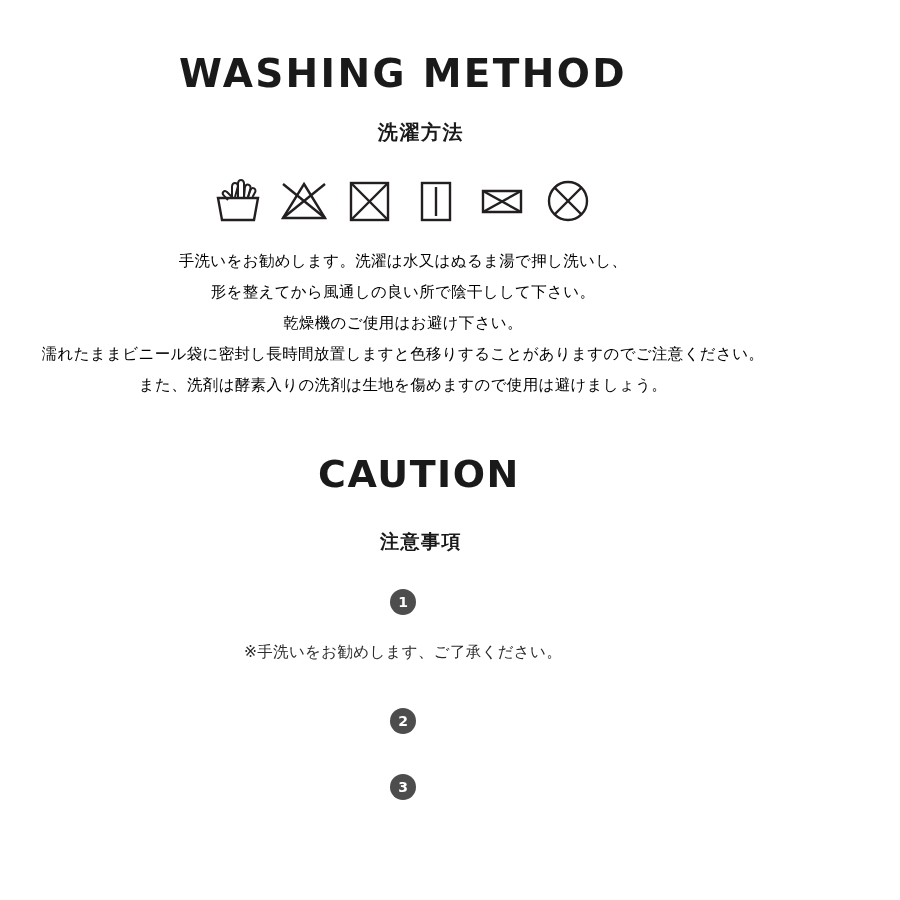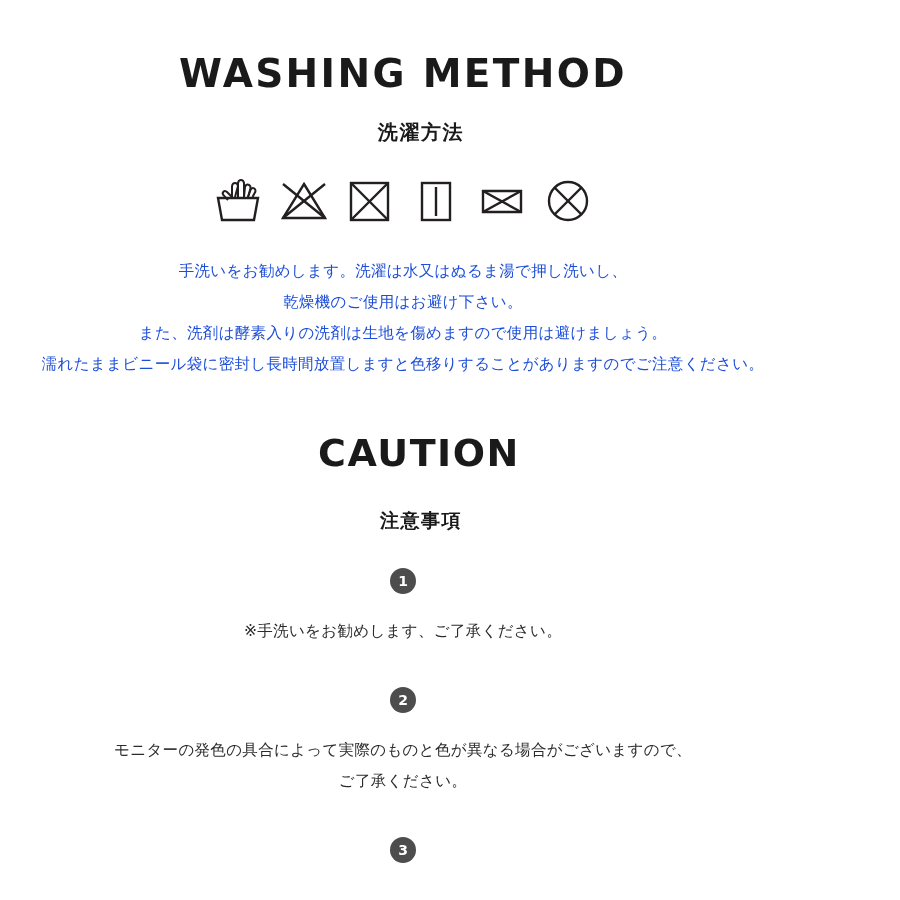--- a/index.html
+++ b/index.html
@@ -64,25 +64,25 @@
     display: flex;
     align-items: center;
     justify-content: center;
   }
   .symbol svg {
     display: block;
   }
 
   
   .wash-body {
-    margin-top: 28px;
+    margin-top: 18px;
     font-family: "DejaVu Sans", sans-serif;
     font-size: 15.5px;
     line-height: 2.0;
-    color: #1d4ed8;
+    color: #000000;
     letter-spacing: 0.02em;
   }
   .wash-body div {
     white-space: nowrap;
   }
 
   
   .caution-wrap {
     margin-top: 54px;
   }
@@ -186,43 +186,40 @@
           <circle cx="26" cy="23" r="19" fill="none" stroke="#231f20" stroke-width="2.4"></circle>
           <line x1="12.5" y1="9.5" x2="39.5" y2="36.5" stroke="#231f20" stroke-width="2.4"></line>
           <line x1="39.5" y1="9.5" x2="12.5" y2="36.5" stroke="#231f20" stroke-width="2.4"></line>
         </svg>
       </div>
 
     </div>
 
     <div class="wash-body">
       <div>手洗いをお勧めします。洗濯は水又はぬるま湯で押し洗いし、</div>
+      <div>形を整えてから風通しの良い所で陰干しして下さい。</div>
       <div>乾燥機のご使用はお避け下さい。</div>
+      <div>濡れたままビニール袋に密封し長時間放置しますと色移りすることがありますのでご注意ください。</div>
       <div>また、洗剤は酵素入りの洗剤は生地を傷めますので使用は避けましょう。</div>
-      <div>濡れたままビニール袋に密封し長時間放置しますと色移りすることがありますのでご注意ください。</div>
     </div>
   </section>
 
   <section class="section caution-wrap">
     <h1 class="heading-en caution-heading-en">CAUTION</h1>
     <h2 class="heading-jp caution-heading-jp">注意事項</h2>
 
     <div class="numbered-block">
       <span class="badge">1</span>
       <div class="item-body">
         <div>※手洗いをお勧めします、ご了承ください。</div>
       </div>
     </div>
 
     <div class="numbered-block gap-2">
       <span class="badge">2</span>
-      <div class="item-body">
-        <div>モニターの発色の具合によって実際のものと色が異なる場合がございますので、</div>
-        <div>ご了承ください。</div>
-      </div>
     </div>
 
     <div class="numbered-block gap-3">
       <span class="badge">3</span>
       
     </div>
   </section>
 
 </div>
 

